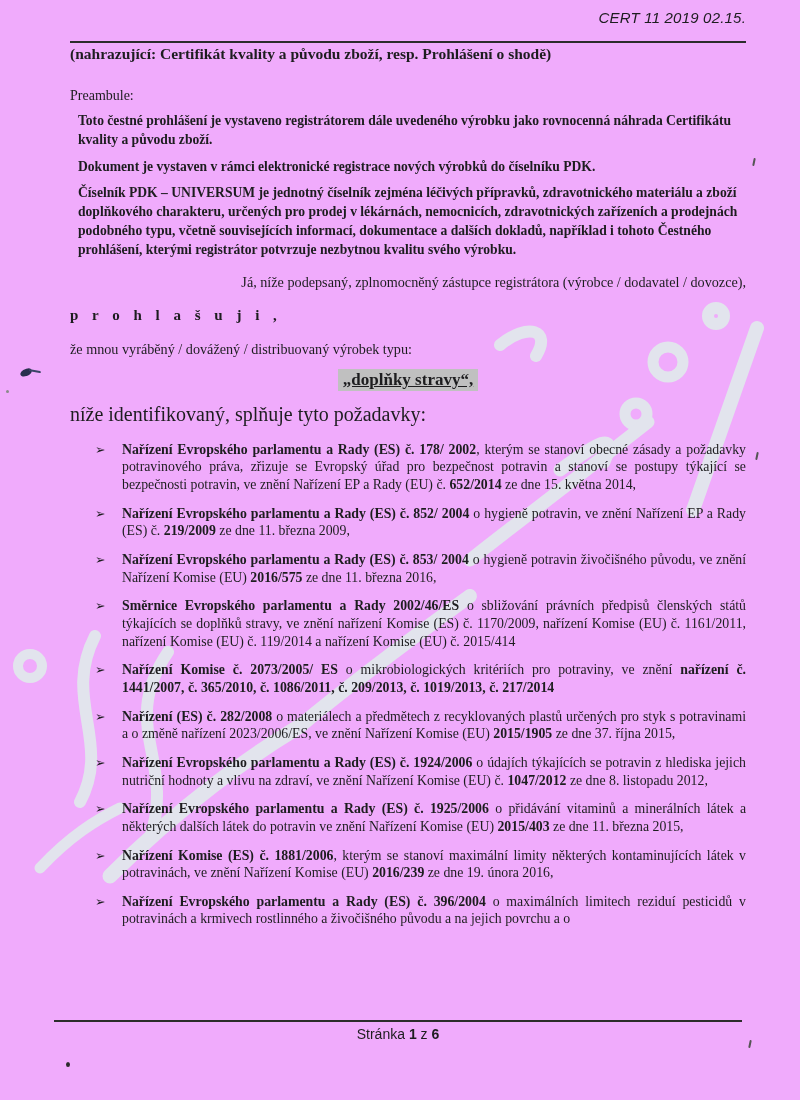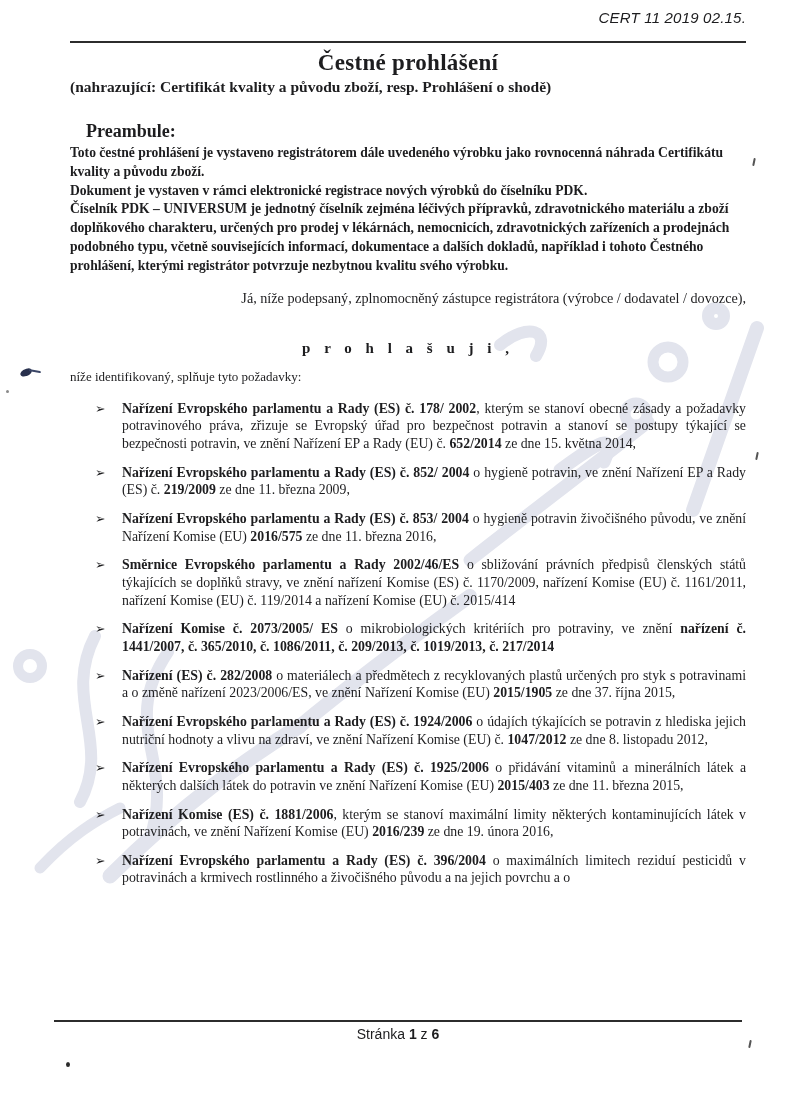--- a/index.html
+++ b/index.html
@@ -1,42 +1,42 @@
 <!DOCTYPE html>
 <html><head>
 <meta charset="utf-8">
 <style>
   html,body{margin:0;padding:0;background:#e9e9e9;}
   .page{
     position:relative; width:800px; height:1100px; margin:0 auto;
-    background:#ffffff; overflow:hidden;
+    background:#f0abfc; overflow:hidden;
     font-family:"Liberation Serif", serif; color:var(--ink,#1d1d1f);
   }
   .watermark{position:absolute; left:0; top:0; pointer-events:none;}
   .content{position:relative; padding:0 54px 0 70px;}
   .doc-ref{
     margin-top:9px; text-align:right;
     font-family:"Liberation Sans", sans-serif; font-style:italic;
     font-size:15px; letter-spacing:.2px;
   }
   .top-rule{border:none; border-top:2px solid #2c2c2c; margin:15px 0 0 0;}
   .title{margin:7px 0 0 0; text-align:center; font-size:23px; font-weight:bold; letter-spacing:.3px;}
   .subtitle{margin:2px 0 0 0; font-size:15.5px; font-weight:bold;}
-  .pre-head{margin:25px 0 2px 16px; font-size:18px; font-weight:bold;}
-  .pre-par{margin:0; font-size:13.6px; font-weight:bold; line-height:1.38; text-align:left;}
+  .pre-head{margin:25px 0 2px 0; font-size:14px; font-weight:normal;}
+  .pre-par{margin:8px; font-size:13.6px; font-weight:bold; line-height:1.38; text-align:left;}
   .intro{margin:14px 0 0 0; font-size:14.2px; line-height:1.3;text-align:right;}
   .indent{text-indent:36px;}
-  .declare{margin:32px 0 0 0; text-align:center; font-size:15px; font-weight:bold; letter-spacing:5px;}
+  .declare{margin:15px 0 0 0; text-align:left; font-size:15px; font-weight:bold; letter-spacing:5px;}
   .intro2{margin:17px 0 0 0; font-size:14.2px;}
   .product-line{margin:11px 0 0 0; text-align:center;}
   .product-hl{
     display:inline-block; background:var(--hl,#c0c0c0); padding:1px 5px;
     font-size:17px; font-weight:bold; text-decoration:underline;
   }
-  .intro3{margin:12px 0 0 0; font-size:13px;}
+  .intro3{margin:12px 0 0 0; font-size:20px;}
   .req-list{margin-top:15px;}
   .req-item{display:flex; margin-bottom:11px;}
   .req-marker{
     width:27px; margin-left:25px; flex:0 0 auto;
     font-family:"DejaVu Sans", sans-serif; font-size:12.5px; padding-top:1px;
   }
   .req-text{flex:1; font-size:13.8px; line-height:1.28; text-align:justify;}
   .b{font-weight:bold;}
   .footer-wrap{position:absolute; left:54px; right:58px; top:1020px;}
   .bottom-rule{border:none; border-top:2px solid #2c2c2c; margin:0;}
@@ -82,30 +82,31 @@
       <path d="M40 868 C 70 836, 96 820, 120 808" stroke-width="11"></path>
     </g>
   </svg>
 
   <div class="content">
 
     <div class="doc-ref">CERT 11 2019 02.15.</div>
 
     <hr class="top-rule">
 
-    <h1 class="title">Čestné prohlášení</h1>
     <div class="subtitle">(nahrazující: Certifikát kvality a původu zboží, resp. Prohlášení o shodě)</div>
 
     <h2 class="pre-head">Preambule:</h2>
     <p class="pre-par">Toto čestné prohlášení je vystaveno registrátorem dále uvedeného výrobku jako rovnocenná náhrada Certifikátu kvality a původu zboží.</p>
     <p class="pre-par">Dokument je vystaven v rámci elektronické registrace nových výrobků do číselníku PDK.</p>
     <p class="pre-par">Číselník PDK – UNIVERSUM je jednotný číselník zejména léčivých přípravků, zdravotnického materiálu a zboží doplňkového charakteru, určených pro prodej v lékárnách, nemocnicích, zdravotnických zařízeních a prodejnách podobného typu, včetně souvisejících informací, dokumentace a dalších dokladů, například i tohoto Čestného prohlášení, kterými registrátor potvrzuje nezbytnou kvalitu svého výrobku.</p>
 
     <p class="intro indent">Já, níže podepsaný, zplnomocněný zástupce registrátora (výrobce / dodavatel / dovozce),</p>
     <p class="declare">p r o h l a š u j i ,</p>
+    <p class="intro2">že mnou vyráběný / dovážený  / distribuovaný výrobek typu:</p>
+    <p class="product-line"><span class="product-hl">„doplňky stravy“,</span></p>
     <p class="intro3">níže identifikovaný, splňuje tyto požadavky:</p>
 
     <div class="req-list" id="req-list">
         <div class="req-item">
           <span class="req-marker">➢</span>
           <div class="req-text"><span class="b">Nařízení Evropského parlamentu a Rady (ES) č. 178/ 2002</span><span>, kterým se stanoví obecné zásady a požadavky potravinového práva, zřizuje se Evropský úřad pro bezpečnost potravin a stanoví se postupy týkající se bezpečnosti potravin, ve znění Nařízení EP a Rady (EU) č. </span><span class="b">652/2014</span><span> ze dne 15. května 2014,</span></div>
         </div>
         <div class="req-item">
           <span class="req-marker">➢</span>
           <div class="req-text"><span class="b">Nařízení Evropského parlamentu a Rady (ES) č. 852/ 2004</span><span> o hygieně potravin, ve znění Nařízení EP a Rady (ES) č. </span><span class="b">219/2009</span><span> ze dne 11. března 2009,</span></div>

